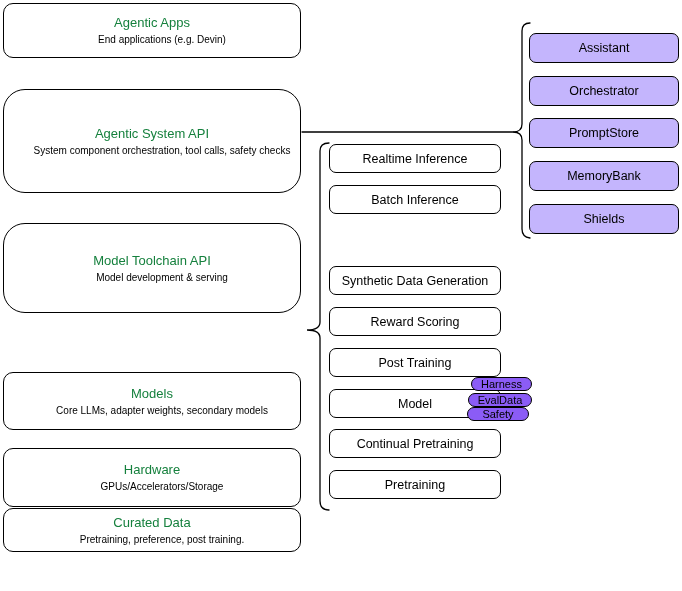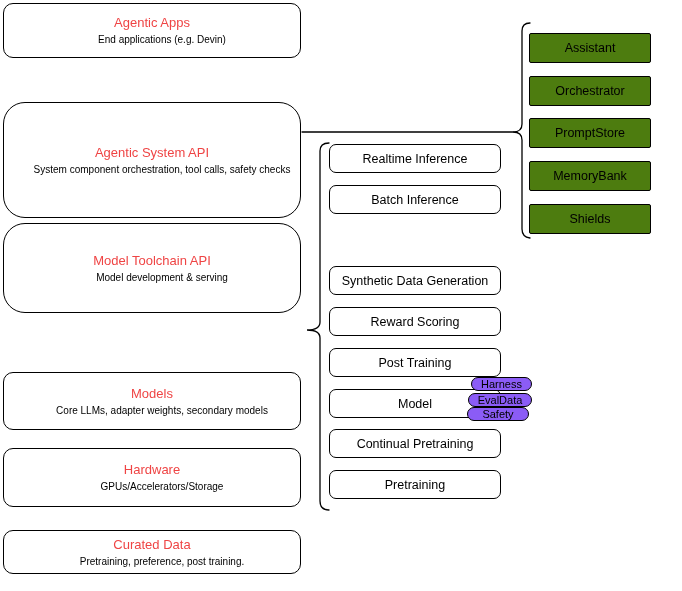--- a/index.html
+++ b/index.html
@@ -38,21 +38,21 @@
     display: flex;
     flex-direction: column;
     align-items: center;
     justify-content: center;
     text-align: center;
     z-index: 2;
   }
   .btitle {
     font-size: 13px;
     line-height: 15px;
-    color: #ef4444;
+    color: #15803d;
   }
   .bsub {
     font-size: 10px;
     line-height: 12px;
     margin-top: 4px;
     color: #000000;
     margin-left: 20px;
   }
   .mbox {
     position: absolute;
@@ -65,26 +65,26 @@
     background: #ffffff;
     display: flex;
     align-items: center;
     justify-content: center;
     font-size: 12.5px;
     z-index: 2;
   }
   .rbox {
     position: absolute;
     left: 529px;
-    width: 122px;
+    width: 150px;
     height: 30px;
     box-sizing: border-box;
     border: 1px solid #000000;
-    border-radius: 2px;
-    background: #4d7c0f;
+    border-radius: 7px;
+    background: #c4b5fd;
     display: flex;
     align-items: center;
     justify-content: center;
     font-size: 12.5px;
     z-index: 2;
   }
   .pill {
     position: absolute;
     height: 14px;
     box-sizing: border-box;
@@ -108,41 +108,41 @@
     <path d="M302,132 L513,132"></path>
     <path d="M530,23 Q522,23 522,31 L522,124 Q522,132 513,132 Q522,132 522,140 L522,229 Q522,237 530,238"></path>
     <path d="M329,143 Q320,143 320,151 L320,322 Q320,330 307,330 Q320,330 320,338 L320,501 Q320,510 329,510"></path>
   </svg>
 
   <div class="lbox" style="top:3px;height:55px;border-radius:10px">
     <div class="btitle">Agentic Apps</div>
     <div class="bsub">End applications (e.g. Devin)</div>
   </div>
 
-  <div class="lbox" style="top:102px;height:116px;border-radius:22px">
+  <div class="lbox" style="top:89px;height:104px;border-radius:22px">
     <div class="btitle">Agentic System API</div>
     <div class="bsub">System component orchestration, tool calls, safety checks</div>
   </div>
 
   <div class="lbox" style="top:223px;height:90px;border-radius:22px">
     <div class="btitle">Model Toolchain API</div>
     <div class="bsub">Model development &amp; serving</div>
   </div>
 
   <div class="lbox" style="top:372px;height:58px;border-radius:10px">
     <div class="btitle">Models</div>
     <div class="bsub">Core LLMs, adapter weights, secondary models</div>
   </div>
 
   <div class="lbox" style="top:448px;height:59px;border-radius:10px">
     <div class="btitle">Hardware</div>
     <div class="bsub">GPUs/Accelerators/Storage</div>
   </div>
 
-  <div class="lbox" style="top:530px;height:44px;border-radius:10px">
+  <div class="lbox" style="top:508px;height:44px;border-radius:10px">
     <div class="btitle">Curated Data</div>
     <div class="bsub">Pretraining, preference, post training.</div>
   </div>
 
   <div class="mbox" style="top:144px">Realtime Inference</div>
   <div class="mbox" style="top:185px">Batch Inference</div>
   <div class="mbox" style="top:266px">Synthetic Data Generation</div>
   <div class="mbox" style="top:307px">Reward Scoring</div>
   <div class="mbox" style="top:348px">Post Training</div>
   <div class="mbox" style="top:389px">Model</div>

